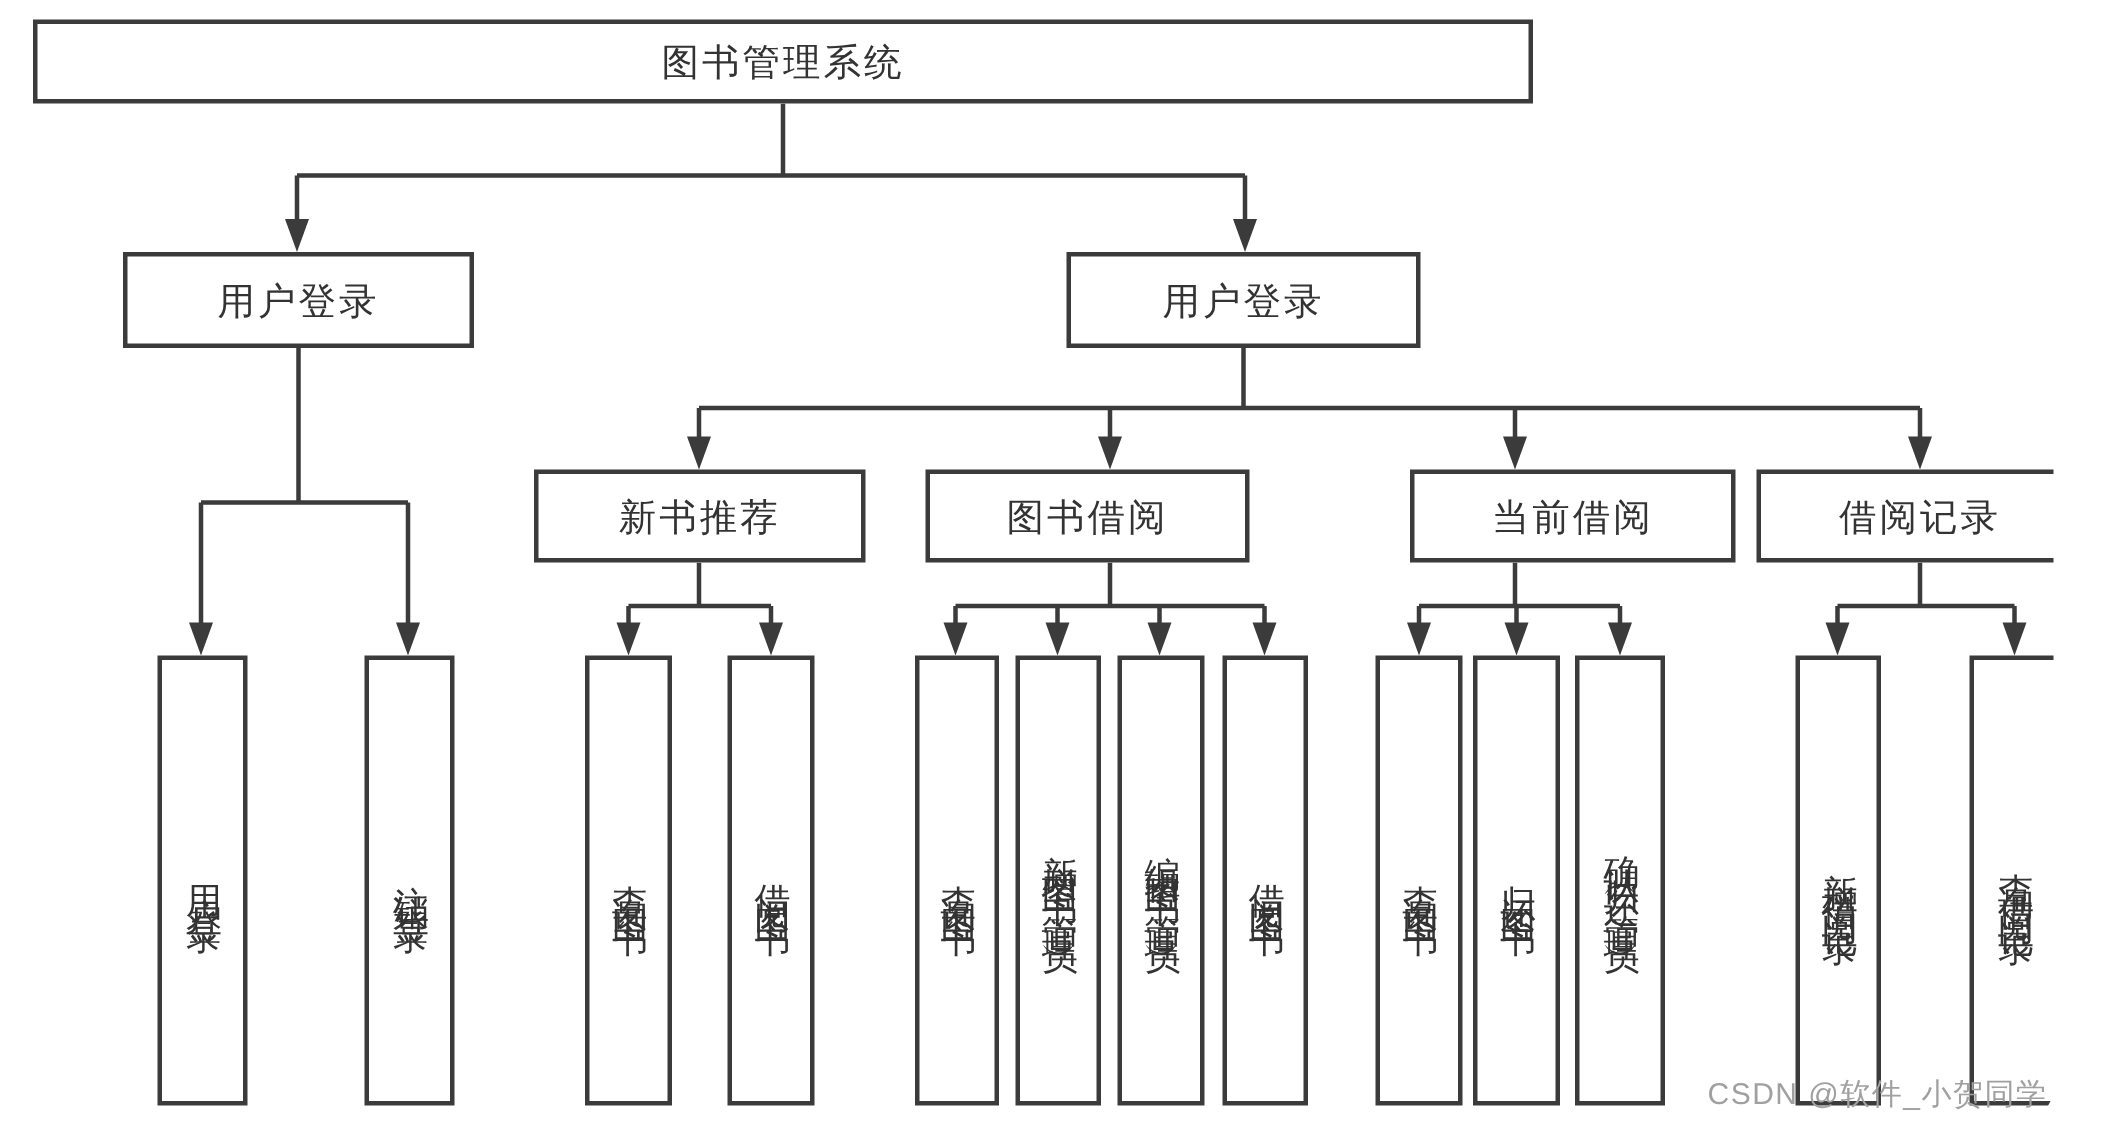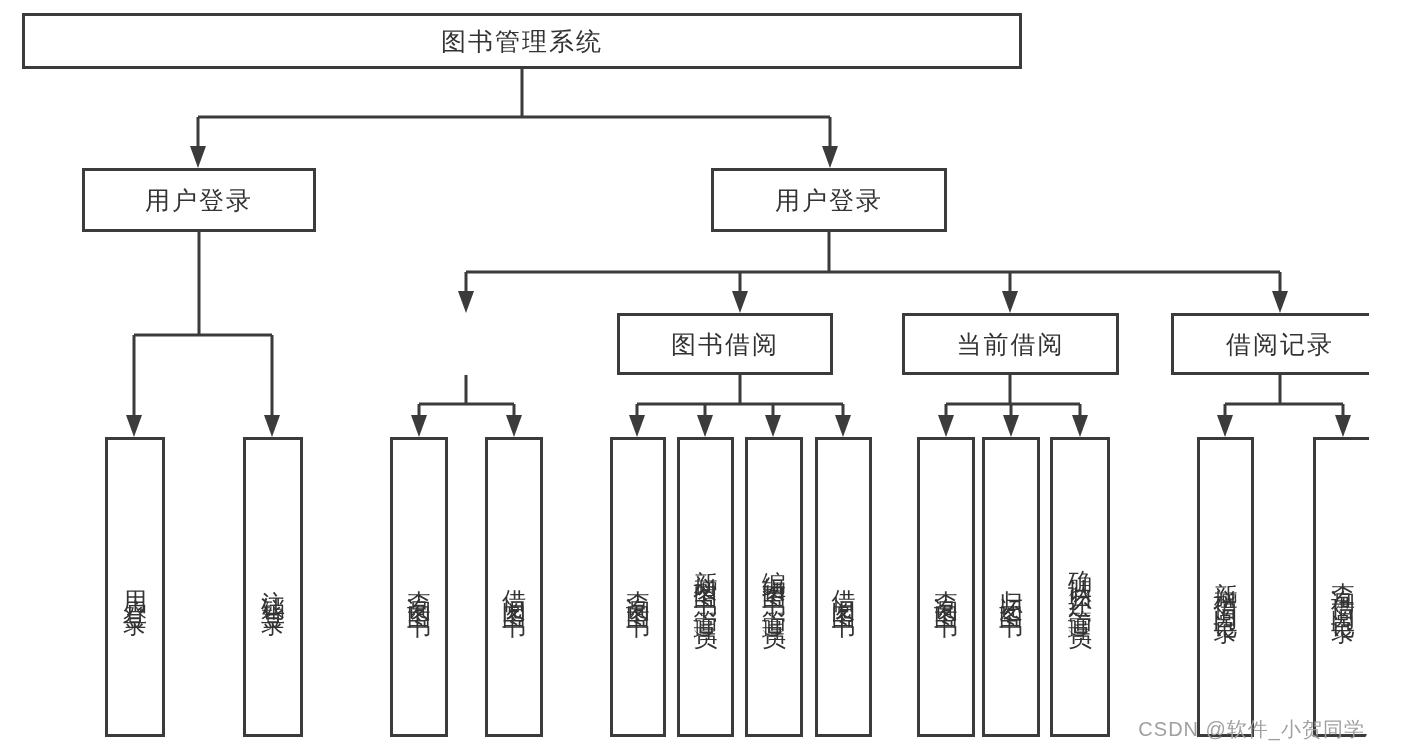--- a/index.html
+++ b/index.html
@@ -102,24 +102,27 @@
     <span class="lbl">图书管理系统</span>
   </div>
 
   <div class="node h" style="left:82px;top:168px;width:234px;height:64px">
     <span class="lbl">用户登录</span>
   </div>
   <div class="node h" style="left:711px;top:168px;width:236px;height:64px">
     <span class="lbl">用户登录</span>
   </div>
 
+  <div class="node h" style="left:356px;top:313px;width:221px;height:62px">
+    <span class="lbl">新书推荐</span>
+  </div>
   <div class="node h" style="left:617px;top:313px;width:216px;height:62px">
     <span class="lbl">图书借阅</span>
   </div>
-  <div class="node h" style="left:902px;top:313px;width:217px;height:62px">
+  <div class="node h" style="left:940px;top:313px;width:217px;height:62px">
     <span class="lbl">当前借阅</span>
   </div>
   <div class="node h" style="left:1171px;top:313px;width:218px;height:62px">
     <span class="lbl">借阅记录</span>
   </div>
 
   <div class="node v" style="left:105px;top:437px;width:60px;height:300px">
     <span class="lbl">用户登录</span>
   </div>
   <div class="node v" style="left:243px;top:437px;width:60px;height:300px">

